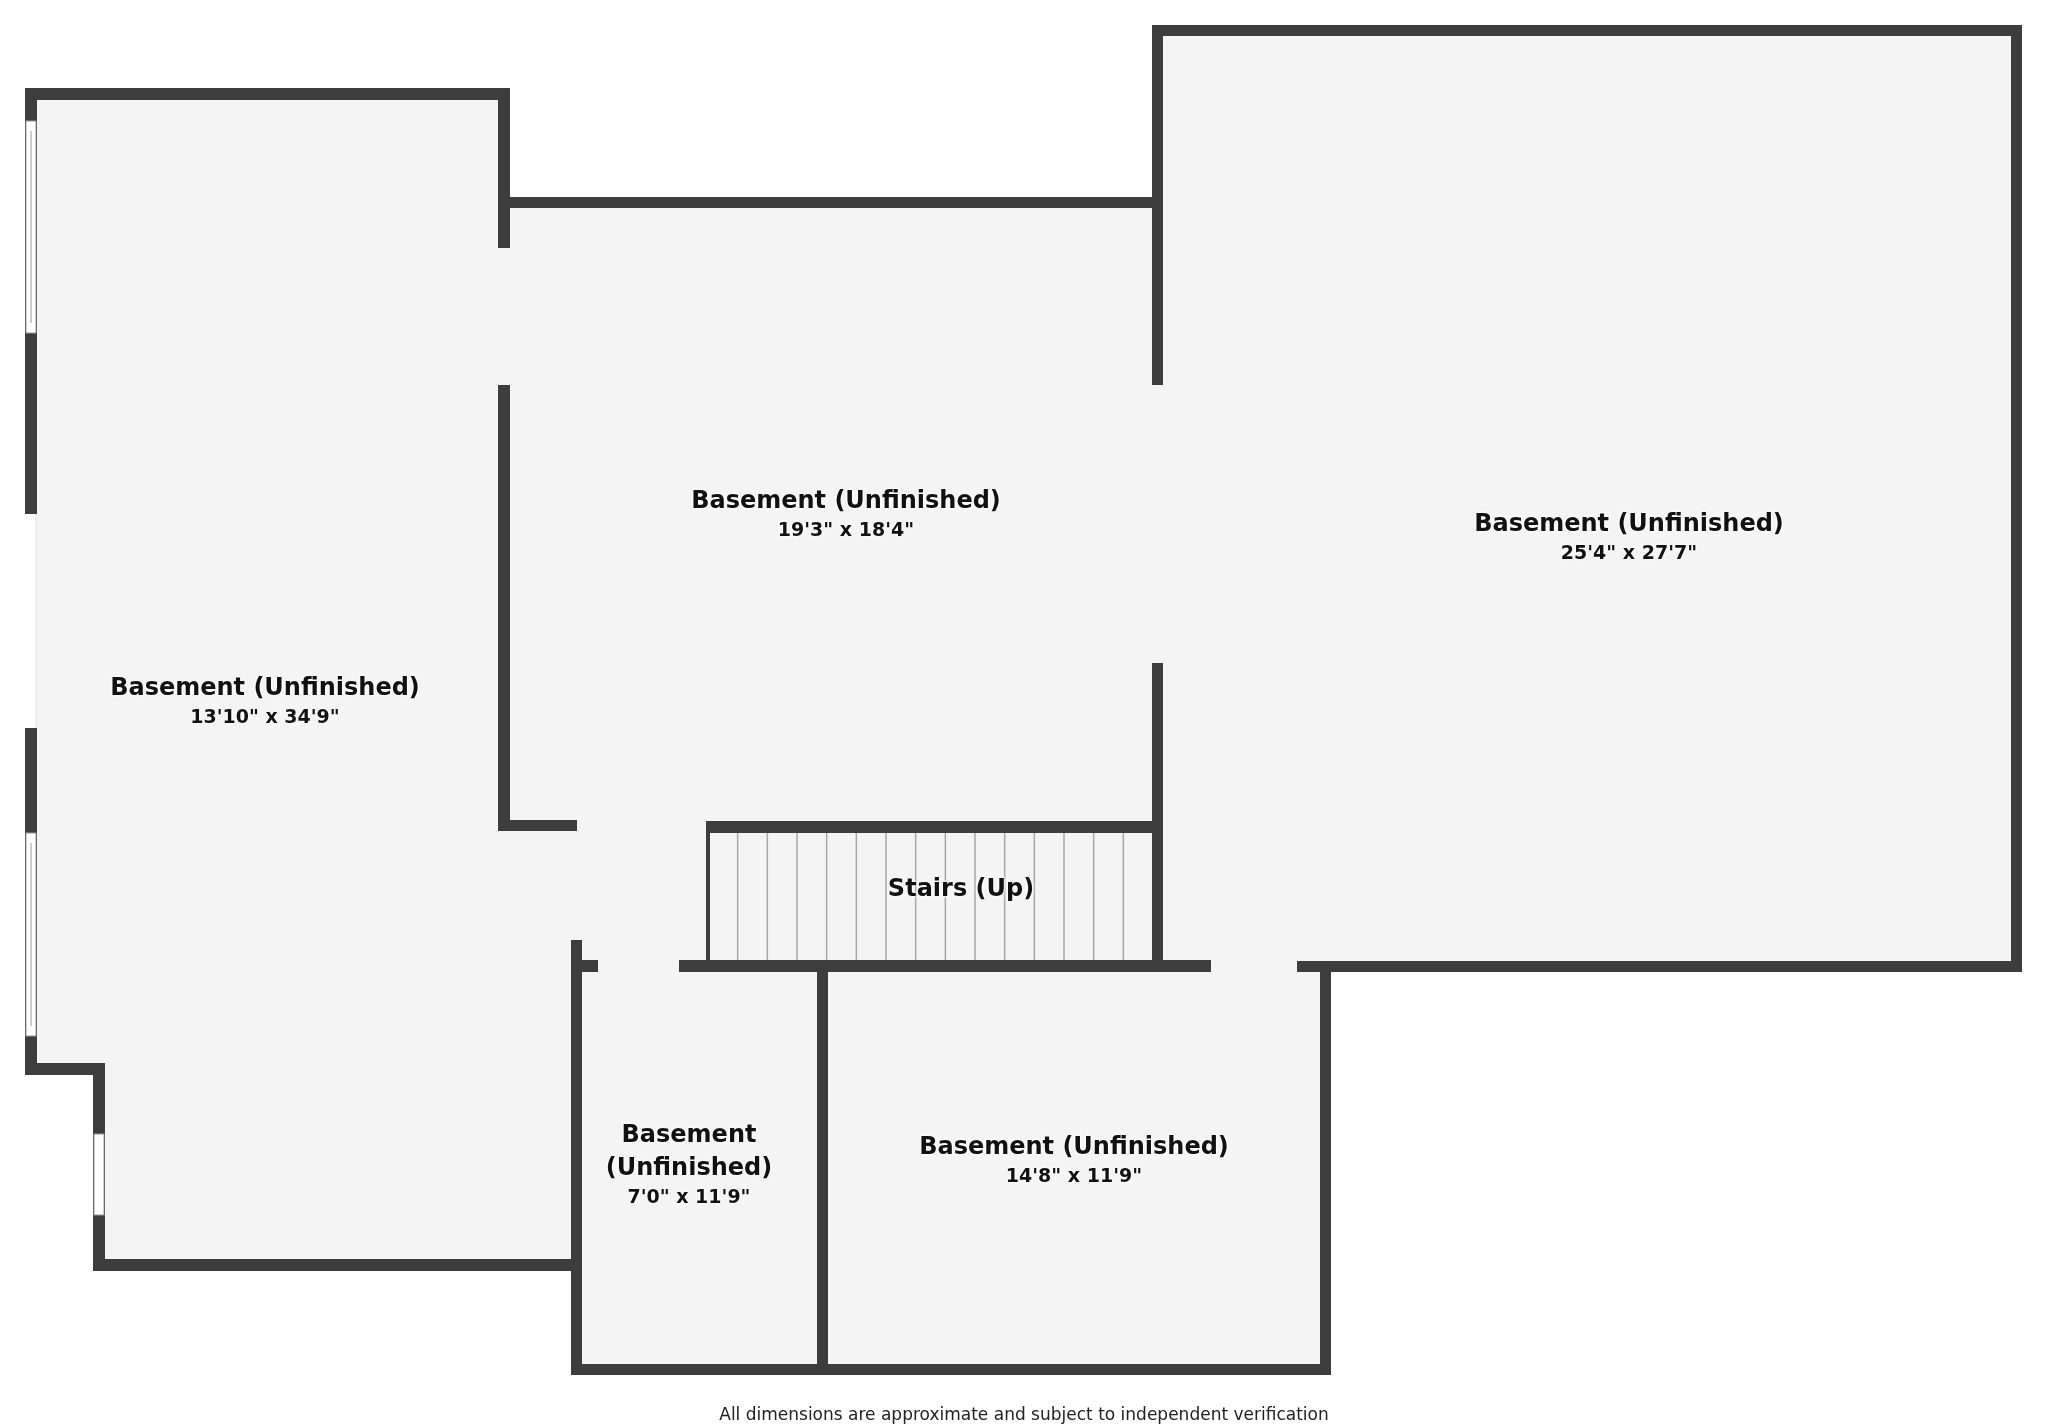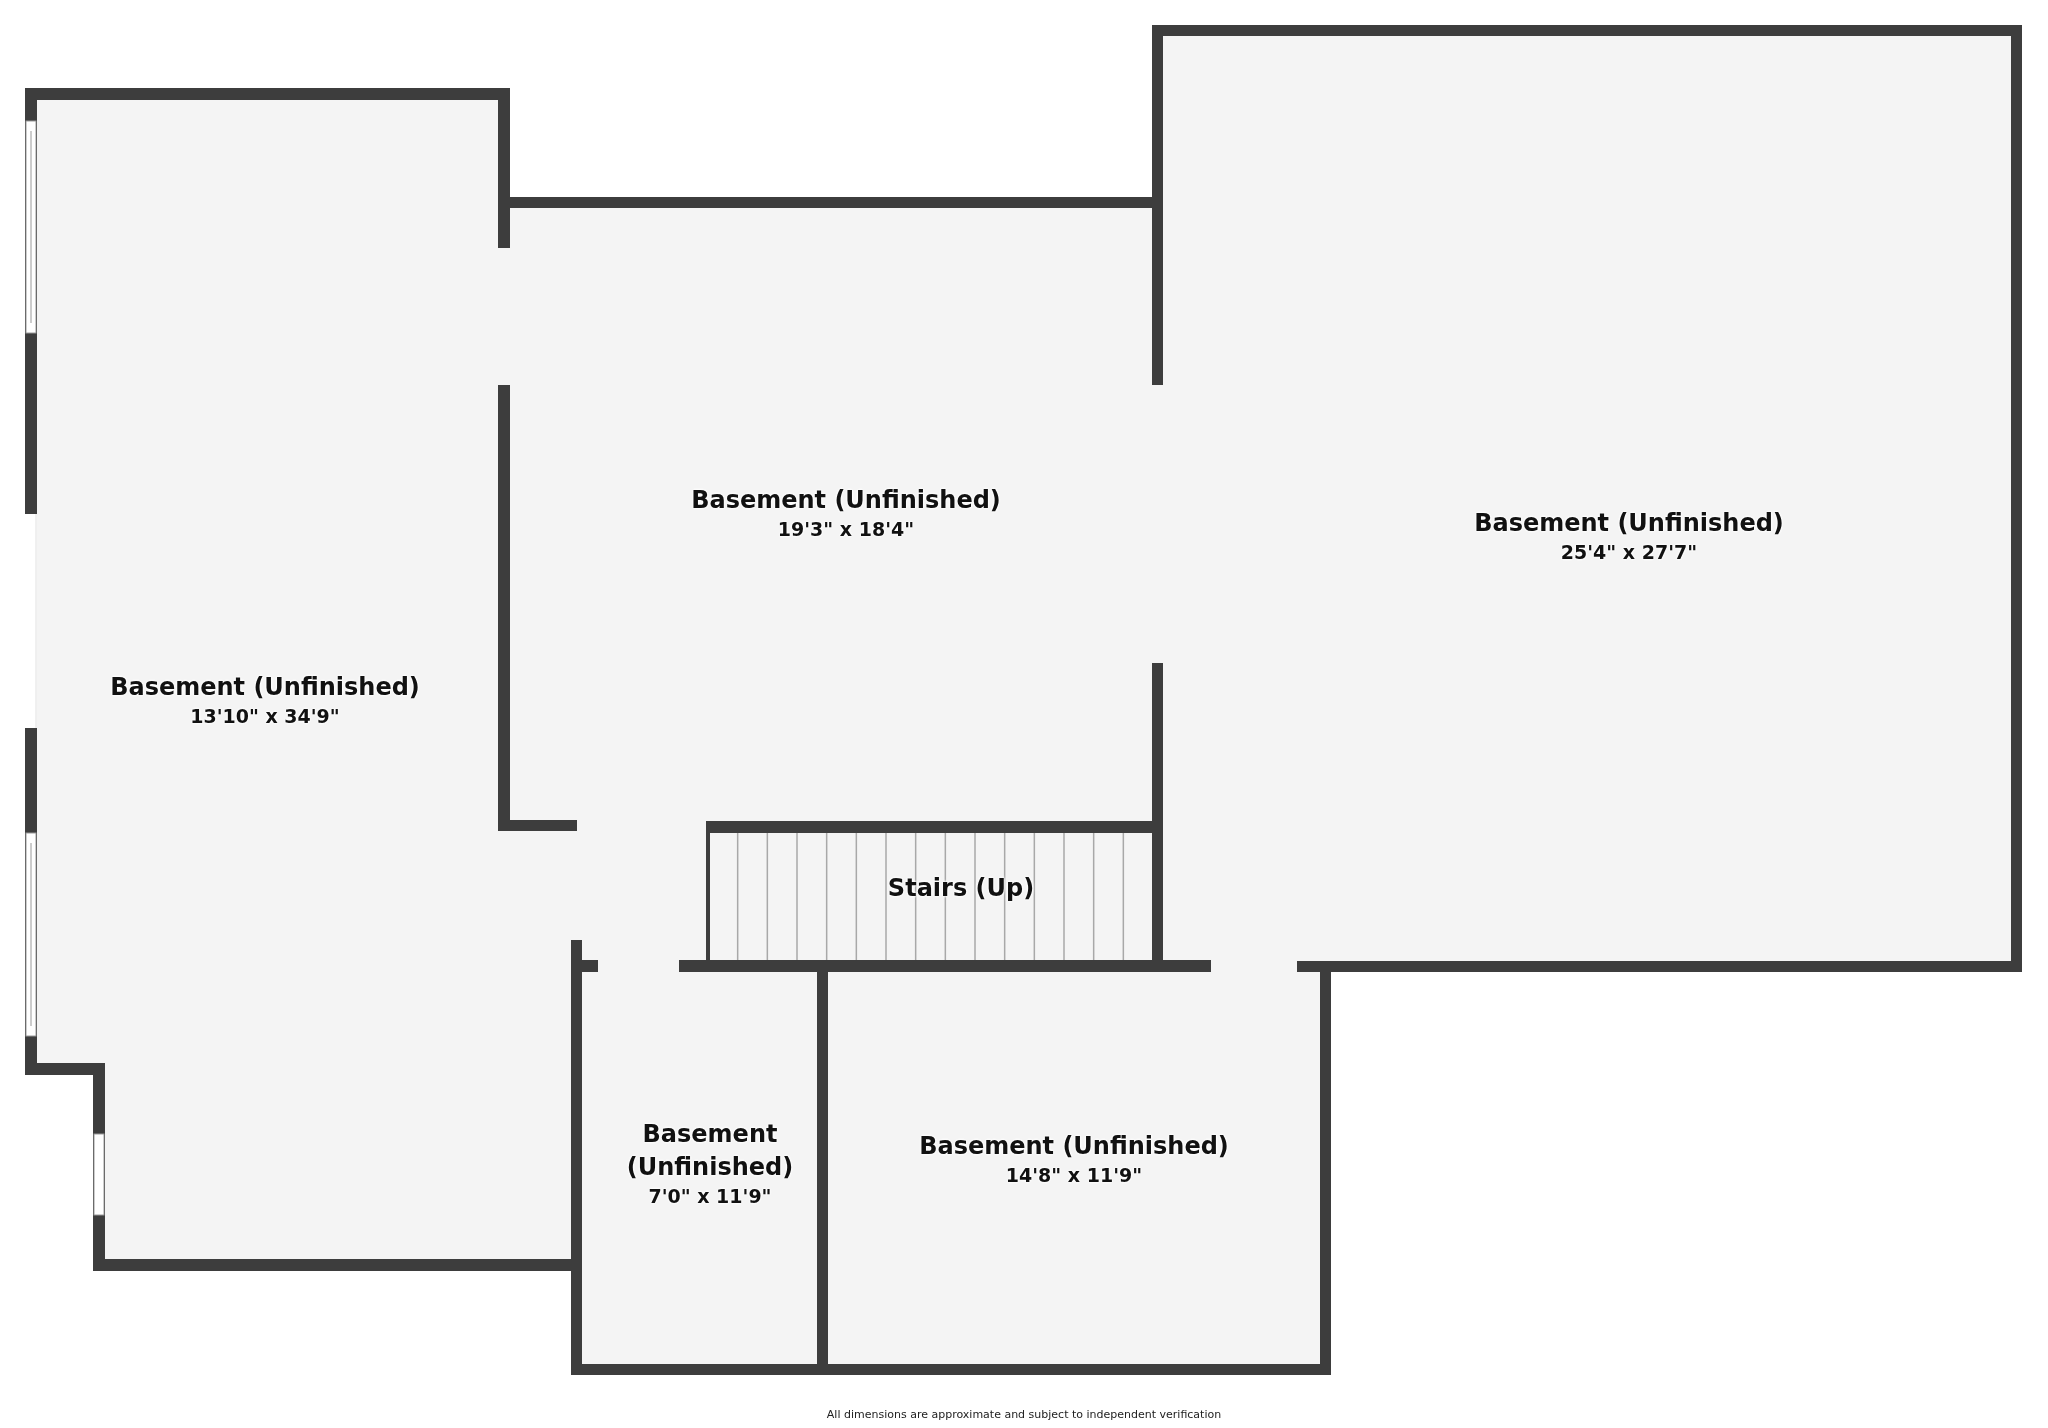--- a/index.html
+++ b/index.html
@@ -6,21 +6,21 @@
   body { width:2048px; height:1428px; position:relative; overflow:hidden; font-family:"DejaVu Sans", sans-serif; }
   #plan { position:absolute; left:0; top:0; }
   .floor { fill:#f4f4f4; }
   .wall { fill:#3d3d3d; }
   .win { fill:#ffffff; stroke:#9a9a9a; stroke-width:1; }
   .tread { stroke:#a8a8a8; stroke-width:1.5; }
   .label { position:absolute; transform:translate(-50%,-50%); text-align:center; color:#111; white-space:nowrap;
            text-shadow: 0 0 3px #fff, 0 0 3px #fff, 0 0 3px #fff; }
   .room-name { font-weight:bold; font-size:24px; line-height:33px; display:block; }
   .room-dim { font-weight:bold; font-size:19px; line-height:25px; display:block; }
-  .footer { position:absolute; left:1024px; top:1414px; transform:translate(-50%,-50%); font-size:11px; color:#222; white-space:nowrap; }
+  .footer { position:absolute; left:1024px; top:1414px; transform:translate(-50%,-50%); font-size:17px; color:#222; white-space:nowrap; }
 </style>
 </head>
 <body>
 
 <svg id="plan" width="2048" height="1428" viewBox="0 0 2048 1428">
 
   <g>
     <polygon class="floor" points="31,94 504,94 504,203 1157,203 1157,30 2016,30 2016,966 1325,966 1325,1370 576,1370 576,1265 99,1265 99,1070 31,1070"></polygon>
   </g>
 
@@ -93,21 +93,21 @@
 <div class="label" style="left:846px; top:513px;">
   <span class="room-name">Basement (Unfinished)</span>
   <span class="room-dim">19'3" x 18'4"</span>
 </div>
 
 <div class="label" style="left:1629px; top:536px;">
   <span class="room-name">Basement (Unfinished)</span>
   <span class="room-dim">25'4" x 27'7"</span>
 </div>
 
-<div class="label" style="left:710px; top:1163px;">
+<div class="label" style="left:689px; top:1163px;">
   <span class="room-name">Basement</span>
   <span class="room-name">(Unfinished)</span>
   <span class="room-dim">7'0" x 11'9"</span>
 </div>
 
 <div class="label" style="left:1074px; top:1159px;">
   <span class="room-name">Basement (Unfinished)</span>
   <span class="room-dim">14'8" x 11'9"</span>
 </div>
 

